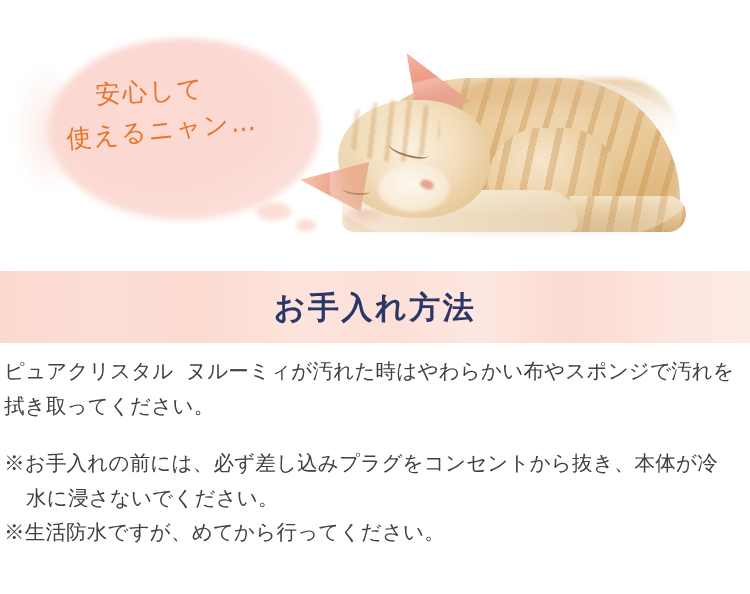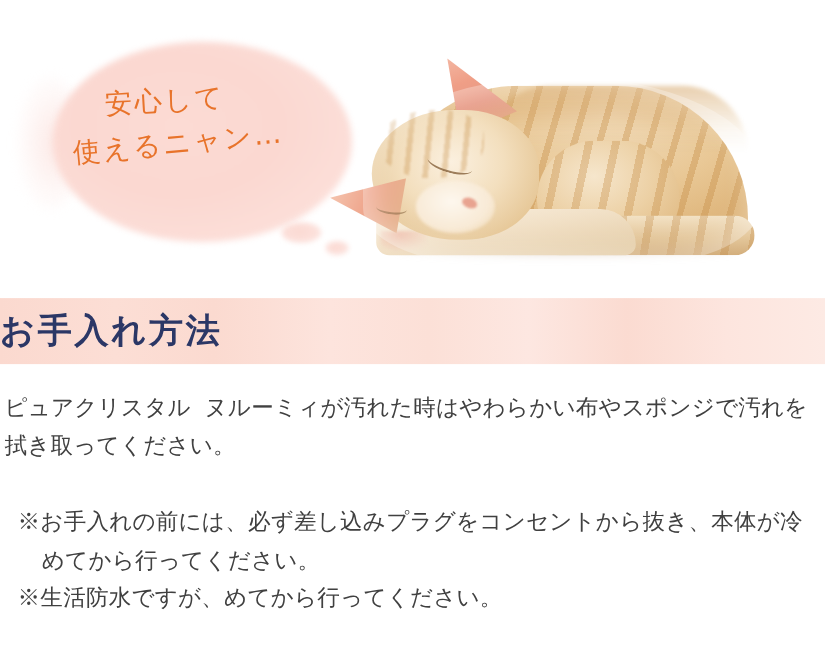--- a/index.html
+++ b/index.html
@@ -283,33 +283,34 @@
     box-shadow: inset 0 0 22px 10px rgba(255,255,255,0.35);
     pointer-events: none;
   }
 
   
   .section-band {
     position: absolute;
     left: 0;
     top: 271px;
     width: 750px;
-    height: 60px;
+    height: 72px;
     background: linear-gradient(90deg,
         #fbd9cf 0%,
         #fcded5 14%,
         #fbdad0 26%,
         #fde4dd 40%,
         #fce0d7 52%,
         #fde7e1 64%,
         #fbdbd1 76%,
         #fde5de 88%,
         #fdeae4 100%);
     display: flex;
     align-items: center;
+    justify-content: center;
   }
   .section-title {
     color: #2b3766;
     font-family: "DejaVu Sans", sans-serif;
     font-size: 31px;
     font-weight: bold;
     letter-spacing: 2.5px;
     line-height: 1;
     margin: 0;
   }
@@ -326,21 +327,21 @@
     font-family: Liberation Mono, monospace;
   }
   .para-lead {
     margin: 0;
     padding-top: 25px;
     font-size: 20.5px;
     line-height: 1.70;
     letter-spacing: 0.2px;
   }
   .note-block {
-    margin: 12px;
+    margin: 0;
     padding-top: 22px;
     font-size: 20.5px;
     line-height: 1.70;
     letter-spacing: 0.2px;
   }
   .note-line {
     display: block;
   }
   .note-cont {
     display: block;
@@ -385,17 +386,17 @@
 <div class="section-band">
   <h2 class="section-title">お手入れ方法</h2>
 </div>
 
 <div class="body-wrap">
 
   <p class="para-lead">ピュアクリスタル ヌルーミィが汚れた時はやわらかい布やスポンジで汚れを拭き取ってください。</p>
 
   <p class="note-block">
     <span class="note-line">※お手入れの前には、必ず差し込みプラグをコンセントから抜き、本体が冷</span>
-    <span class="note-cont">めてから行ってください。</span>
+    <span class="note-cont">水に浸さないでください。</span>
     <span class="note-line">※生活防水ですが、めてから行ってください。</span>
   </p>
 
 </div>
 
 </body></html>

